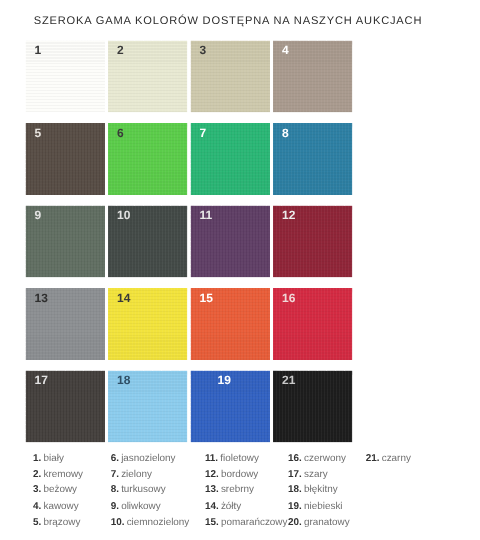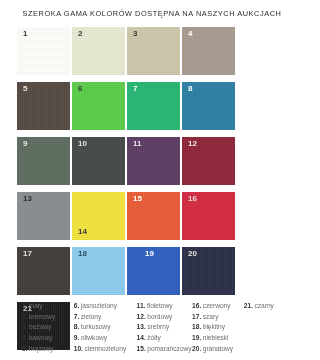--- a/index.html
+++ b/index.html
@@ -171,45 +171,41 @@
     <div class="swatch">
       <div class="swatch-fabric" style="background: rgb(143, 37, 56);"></div>
       <span class="swatch-num" style="color: rgb(236, 236, 236);">12</span>
     </div>
     <div class="swatch">
       <div class="swatch-fabric" style="background: rgb(138, 141, 144);"></div>
       <span class="swatch-num" style="color: rgb(47, 47, 47);">13</span>
     </div>
     <div class="swatch">
       <div class="swatch-fabric" style="background: rgb(242, 227, 60);"></div>
-      <span class="swatch-num" style="color: rgb(58, 58, 58); margin-top: 33px;">14</span>
+      <span class="swatch-num" style="color: rgb(58, 58, 58);">14</span>
     </div>
     <div class="swatch">
       <div class="swatch-fabric" style="background: rgb(232, 91, 54);"></div>
       <span class="swatch-num" style="color: rgb(255, 255, 255);">15</span>
     </div>
     <div class="swatch">
       <div class="swatch-fabric" style="background: rgb(211, 42, 66);"></div>
       <span class="swatch-num" style="color: rgb(240, 216, 216); text-align: center;">16</span>
     </div>
     <div class="swatch">
       <div class="swatch-fabric" style="background: rgb(65, 61, 58);"></div>
       <span class="swatch-num" style="color: rgb(226, 226, 226);">17</span>
     </div>
     <div class="swatch">
       <div class="swatch-fabric" style="background: rgb(140, 204, 237);"></div>
       <span class="swatch-num" style="color: rgb(47, 79, 102);">18</span>
     </div>
     <div class="swatch">
       <div class="swatch-fabric" style="background: rgb(47, 95, 192);"></div>
       <span class="swatch-num" style="color: rgb(255, 255, 255); margin-left: 12px;">19</span>
-    </div>
-    <div class="swatch">
-      <div class="swatch-fabric" style="background: rgb(43, 48, 72);"></div>
-      <span class="swatch-num" style="color: rgb(226, 226, 226);">20</span>
     </div>
     <div class="swatch">
       <div class="swatch-fabric" style="background: rgb(29, 29, 29);"></div>
       <span class="swatch-num" style="color: rgb(201, 201, 201);">21</span>
     </div>
   </div>
 
 <div class="legend" id="legend">
     <div class="legend-col c1">
       <div class="legend-item"><span class="legend-num">1.</span><span>biały</span></div>

